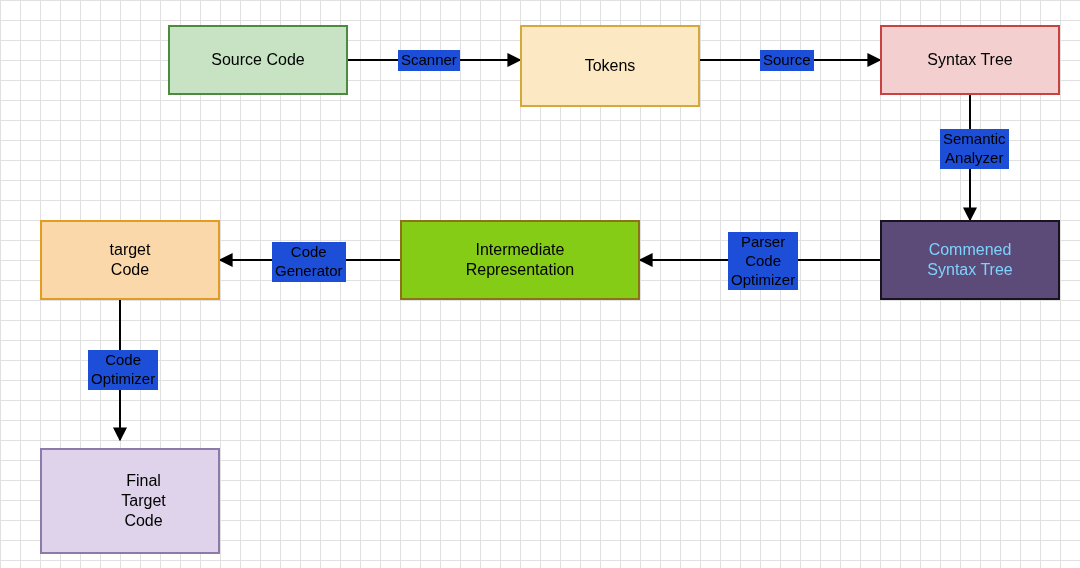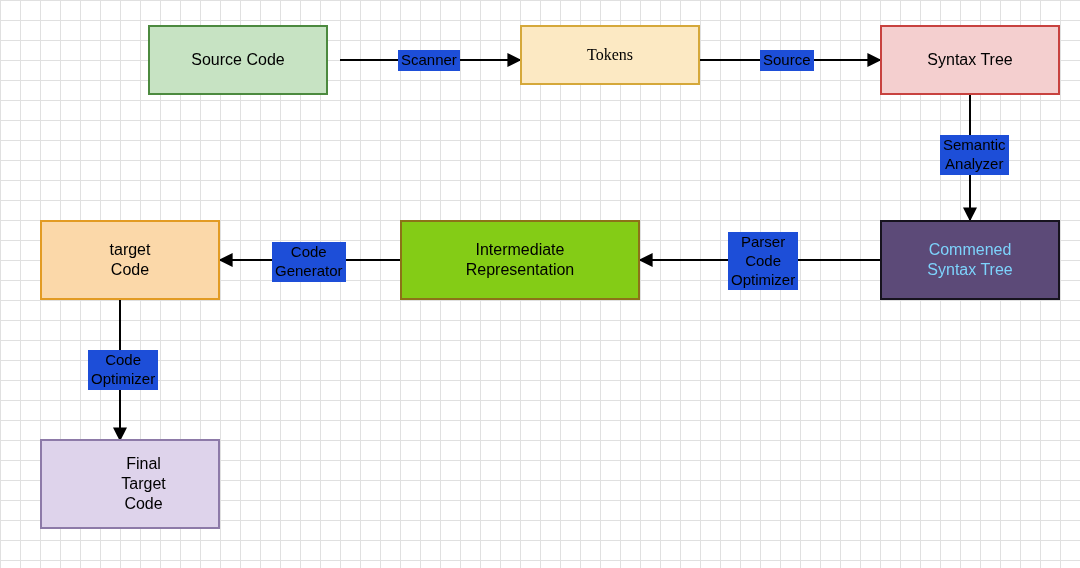--- a/index.html
+++ b/index.html
@@ -66,44 +66,44 @@
 
   <line x1="970" y1="95" x2="970" y2="220" stroke="#000" stroke-width="2" marker-end="url(#arrow)"></line>
 
   <line x1="880" y1="260" x2="640" y2="260" stroke="#000" stroke-width="2" marker-end="url(#arrow)"></line>
 
   <line x1="400" y1="260" x2="220" y2="260" stroke="#000" stroke-width="2" marker-end="url(#arrow)"></line>
 
   <line x1="120" y1="300" x2="120" y2="440" stroke="#000" stroke-width="2" marker-end="url(#arrow)"></line>
 </svg>
 
-<div class="node n-source" style="left:148px; top:25px; width:180px; height:70px;">Source Code</div>
+<div class="node n-source" style="left:168px; top:25px; width:180px; height:70px;">Source Code</div>
 
-<div class="node n-tokens" style="left:520px; top:25px; width:180px; height:60px;font-family:Liberation Serif, serif;">Tokens</div>
+<div class="node n-tokens" style="left:520px; top:25px; width:180px; height:82px;">Tokens</div>
 
 <div class="node n-syntax" style="left:880px; top:25px; width:180px; height:70px;">Syntax Tree</div>
 
 <div class="node n-commened" style="left:880px; top:220px; width:180px; height:80px;">Commened
 Syntax Tree</div>
 
 <div class="node n-inter" style="left:400px; top:220px; width:240px; height:80px;">Intermediate
 Representation</div>
 
 <div class="node n-target" style="left:40px; top:220px; width:180px; height:80px;">target
 Code</div>
 
-<div class="node n-final" style="left:40px; top:439px; width:180px; height:90px;padding-left:27px;">Final
+<div class="node n-final" style="left:40px; top:448px; width:180px; height:106px;padding-left:27px;">Final
 Target
 Code</div>
 
 <div class="edge-label" style="left:398px; top:50px;">Scanner</div>
 
 <div class="edge-label" style="left:760px; top:50px;">Source</div>
 
-<div class="edge-label" style="left:940px; top:135px;">Semantic
+<div class="edge-label" style="left:940px; top:129px;">Semantic
 Analyzer</div>
 
 <div class="edge-label" style="left:728px; top:232px;">Parser
 Code
 Optimizer</div>
 
 <div class="edge-label" style="left:272px; top:242px;">Code
 Generator</div>
 
 <div class="edge-label" style="left:88px; top:350px;">Code

